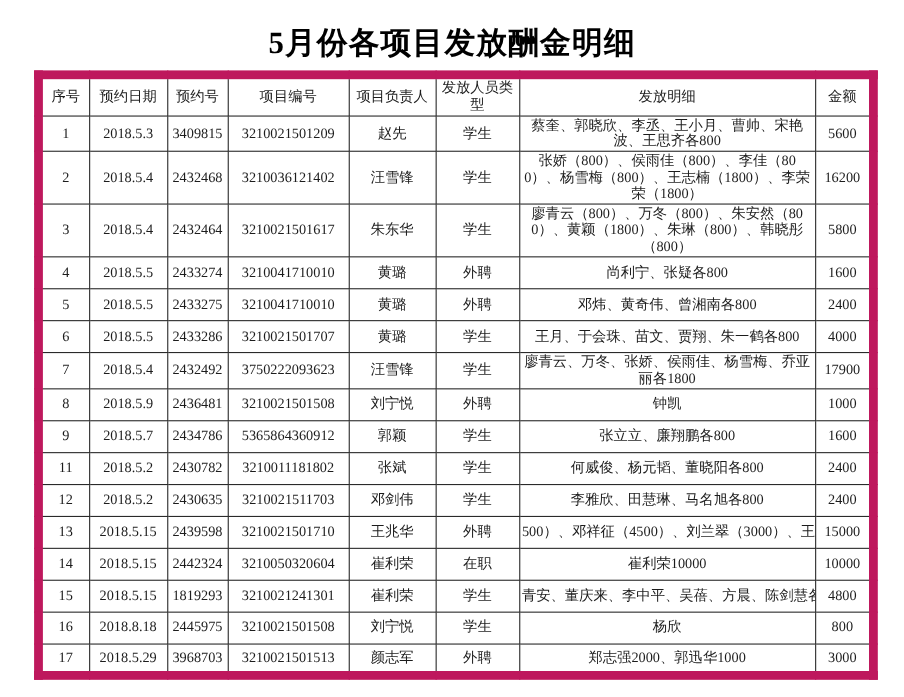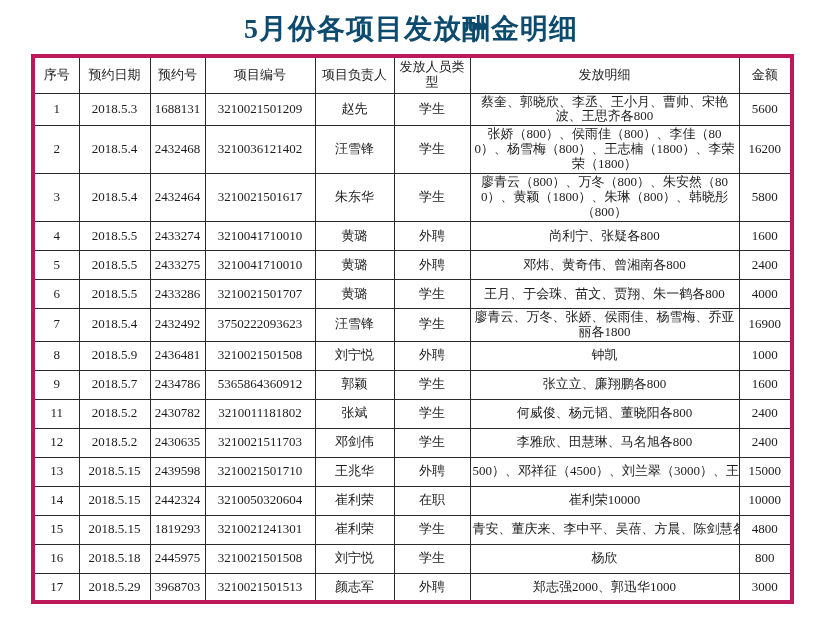--- a/index.html
+++ b/index.html
@@ -12,33 +12,33 @@
     font-family: "Liberation Serif", "DejaVu Serif", serif;
     color: #1c1c1c;
   }
   .page {
     width: 822px;
     height: 634px;
     position: relative;
   }
   h1.title {
     margin: 0;
-    padding-top: 10px;
+    padding-top: 20px;
     text-align: center;
     font-size: 28px;
     font-weight: bold;
     letter-spacing: 1px;
-    color: #0c4a6e;
+    color: #000000;
   }
   table.pay-table {
     border-collapse: collapse;
     table-layout: fixed;
     margin: 6px 0 0 31px;
     width: 759px;
-    border: 4px solid #be185d;
+    border: 8px solid #be185d;
   }
   table.pay-table th,
   table.pay-table td {
     border: 1px solid #2a2a2a;
     text-align: center;
     vertical-align: middle;
     font-size: 13px;
     font-weight: normal;
     line-height: 1.15;
     padding: 1px 2px;
@@ -89,21 +89,21 @@
         <th>项目负责人</th>
         <th>发放人员类型</th>
         <th>发放明细</th>
         <th>金额</th>
       </tr>
     </thead>
     <tbody>
         <tr>
     <td>1</td>
     <td>2018.5.3</td>
-    <td>1688131</td>
+    <td>3409815</td>
     <td>3210021501209</td>
     <td>赵先</td>
     <td>学生</td>
     <td>蔡奎、郭晓欣、李丞、王小月、曹帅、宋艳波、王思齐各800</td>
     <td>5600</td>
   </tr>
         <tr>
     <td>2</td>
     <td>2018.5.4</td>
     <td>2432468</td>
@@ -154,21 +154,21 @@
     <td>4000</td>
   </tr>
         <tr>
     <td>7</td>
     <td>2018.5.4</td>
     <td>2432492</td>
     <td>3750222093623</td>
     <td>汪雪锋</td>
     <td>学生</td>
     <td>廖青云、万冬、张娇、侯雨佳、杨雪梅、乔亚丽各1800</td>
-    <td>16900</td>
+    <td>17900</td>
   </tr>
         <tr>
     <td>8</td>
     <td>2018.5.9</td>
     <td>2436481</td>
     <td>3210021501508</td>
     <td>刘宁悦</td>
     <td>外聘</td>
     <td>钟凯</td>
     <td>1000</td>
@@ -228,21 +228,21 @@
     <td>2018.5.15</td>
     <td>1819293</td>
     <td>3210021241301</td>
     <td>崔利荣</td>
     <td>学生</td>
     <td class="clip">青安、董庆来、李中平、吴蓓、方晨、陈剑慧各800</td>
     <td>4800</td>
   </tr>
         <tr>
     <td>16</td>
-    <td>2018.5.18</td>
+    <td>2018.8.18</td>
     <td>2445975</td>
     <td>3210021501508</td>
     <td>刘宁悦</td>
     <td>学生</td>
     <td>杨欣</td>
     <td>800</td>
   </tr>
         <tr>
     <td>17</td>
     <td>2018.5.29</td>

